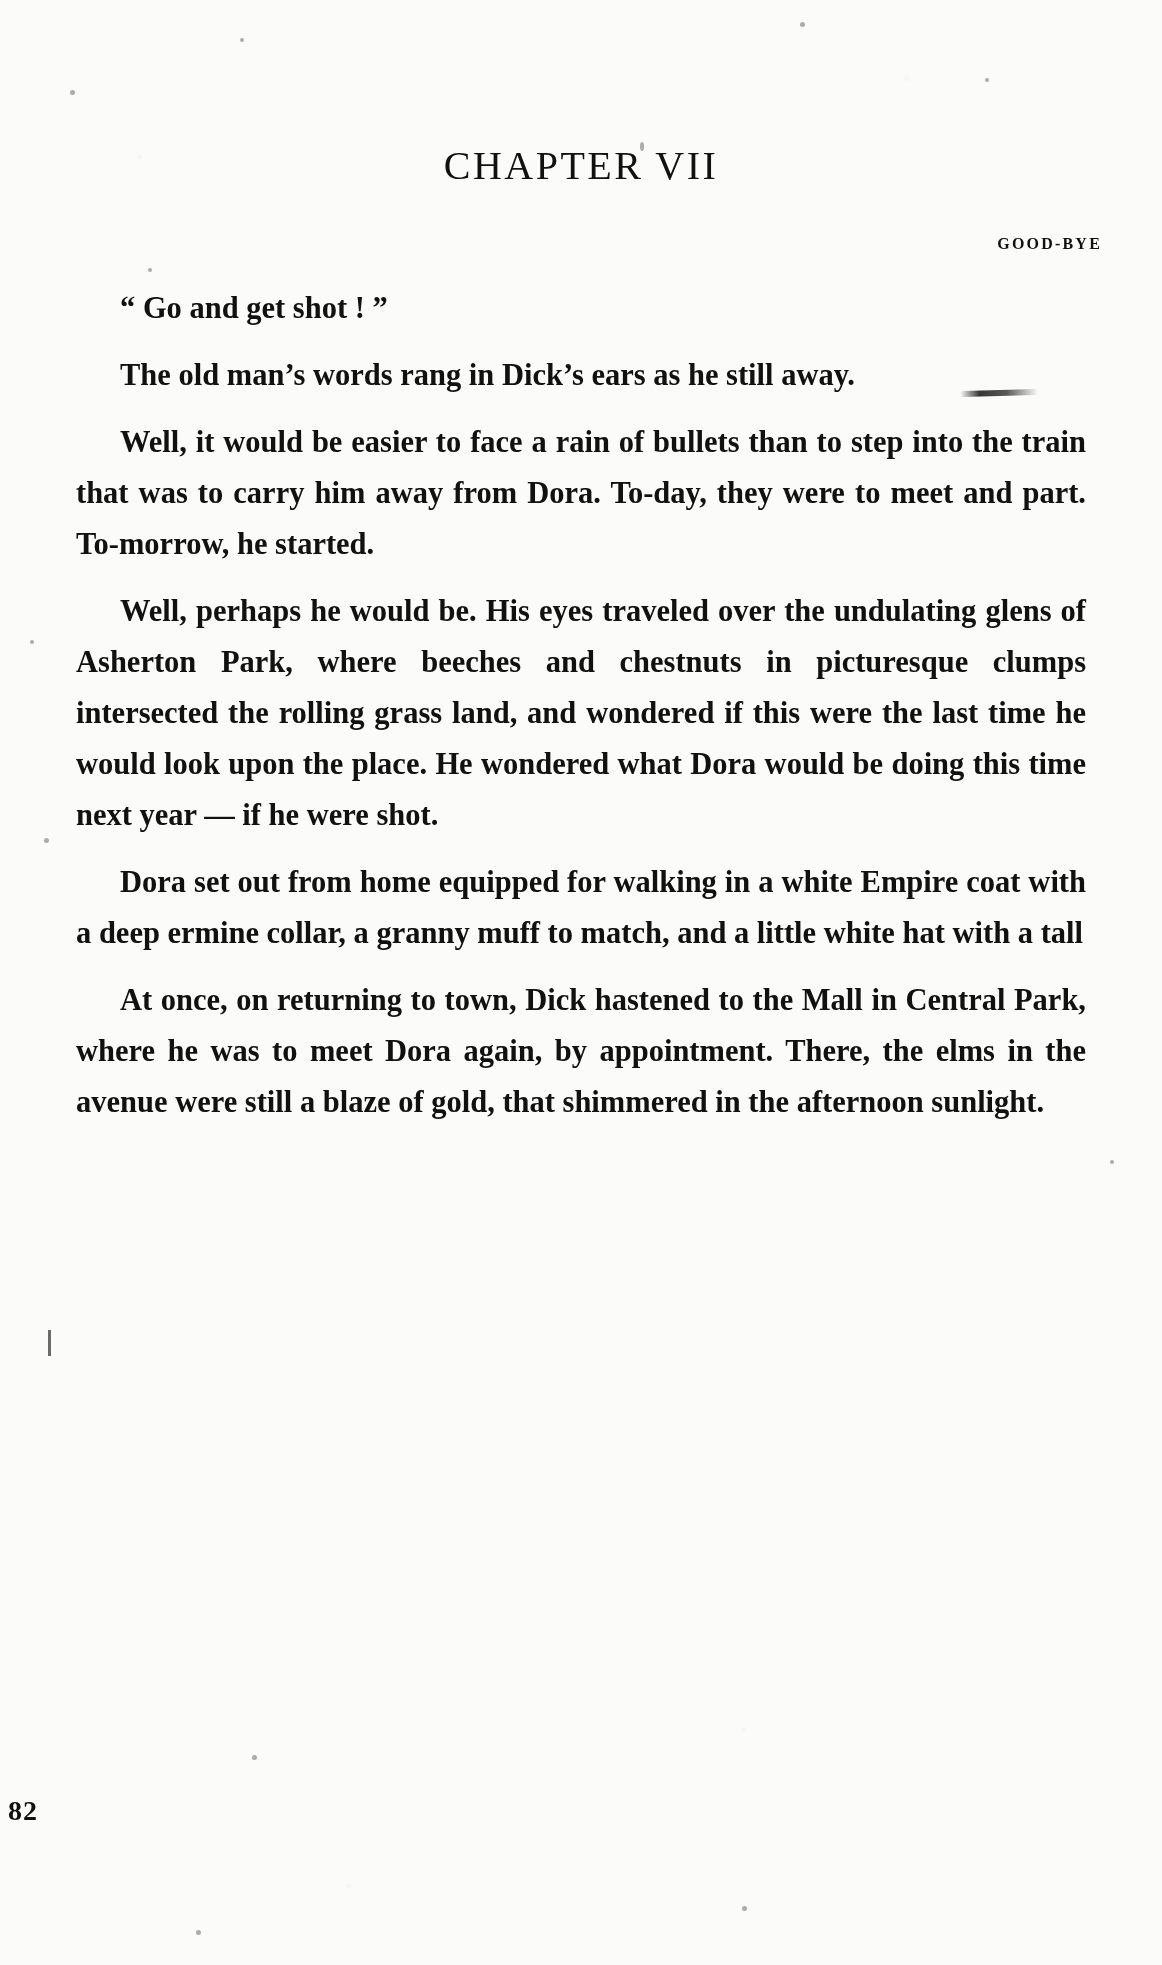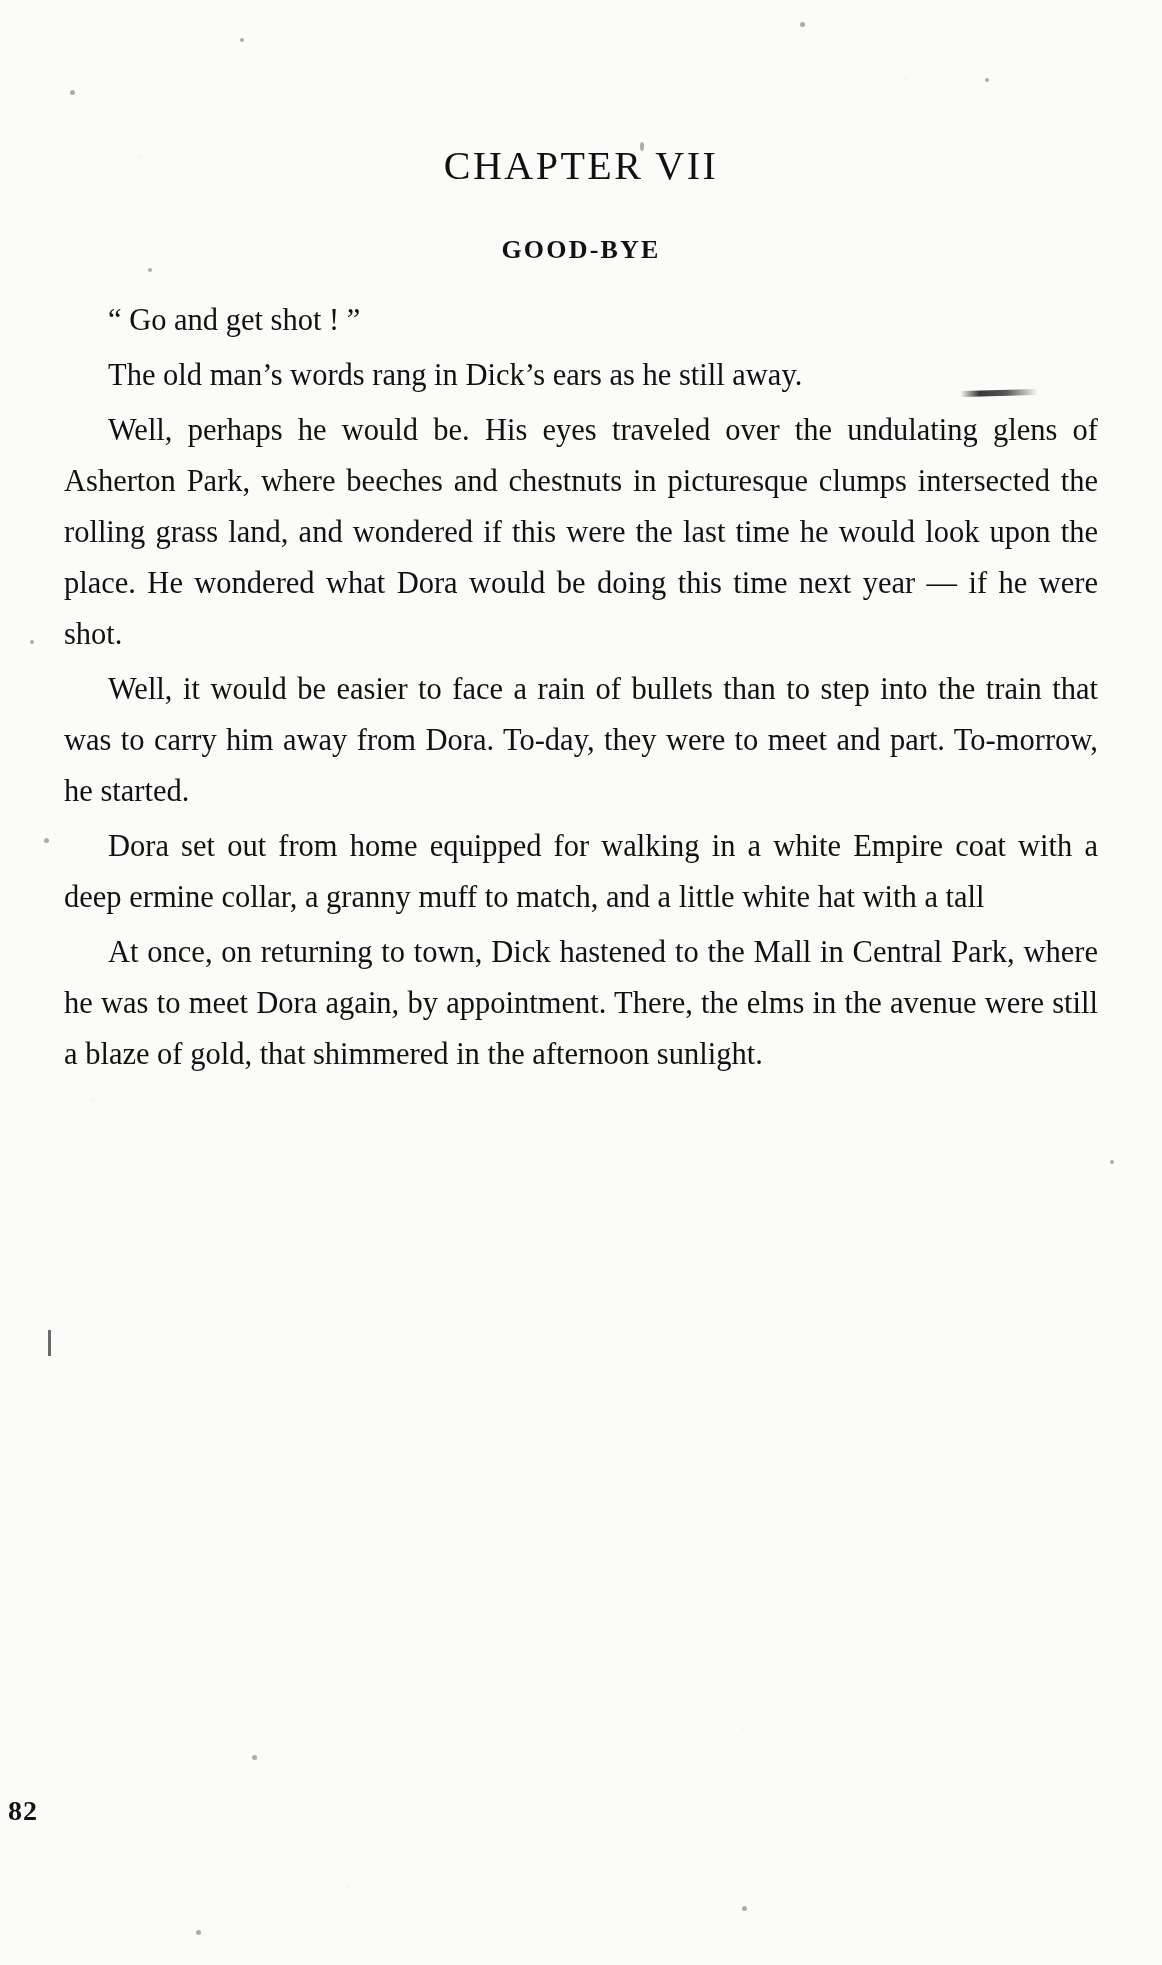--- a/index.html
+++ b/index.html
@@ -44,37 +44,38 @@
   }
   .chapter-title {
     text-align: center;
     font-size: 40px;
     letter-spacing: 2.5px;
     margin-top: 142px;
     font-weight: normal;
     font-family: "Liberation Serif", serif;
   }
   .chapter-subtitle {
-    text-align: center;
-    font-size: 26px;
+    text-align: right;
+    font-size: 16px;
     letter-spacing: 2.2px;
     margin-top: 46px;
     font-weight: bold;
     font-family: "Liberation Serif", serif;
   }
   .body-text {
     margin-top: 30px;
     font-size: 30.5px;
     line-height: 51px;
     text-align: justify;
     text-justify: inter-word;
   }
   .body-text p {
-    margin: 4px;
+    margin: 16px;
     text-indent: 44px;
+    font-weight: bold;
   }
   .page-number {
     position: absolute;
     left: 0;
     right: 0;
     top: 1795px;
     text-align: left;
     font-size: 28px;
     font-weight: bold;
     font-family: "Liberation Serif", serif;
@@ -131,21 +132,21 @@
   <div class="speck" style="left:1110px;top:1160px;width:4px; height:4px;"></div>
 
   <div class="content">
     <h1 class="chapter-title">CHAPTER VII</h1>
 
     <h2 class="chapter-subtitle">GOOD-BYE</h2>
 
     <div class="body-text">
       <p>“ Go and get shot ! ”</p>
       <p>The old man’s words rang in Dick’s ears as he still away.</p>
+      <p>Well, it would be easier to face a rain of bullets than to step into the train that was to carry him away from Dora.   To-day, they were to meet and part. To-morrow, he started.</p>
       <p>Well, perhaps he would be.   His eyes traveled over the undulating glens of Asherton Park, where beeches and chestnuts in picturesque clumps intersected the rolling grass land, and wondered if this were the last time he would look upon the place.   He wondered what Dora would be doing this time next year — if he were shot.</p>
-      <p>Well, it would be easier to face a rain of bullets than to step into the train that was to carry him away from Dora.   To-day, they were to meet and part. To-morrow, he started.</p>
       <p>Dora set out from home equipped for walking in a white Empire coat with a deep ermine collar, a granny muff to match, and a little white hat with a tall</p>
       <p>At once, on returning to town, Dick hastened to the Mall in Central Park, where he was to meet Dora again, by appointment.   There, the elms in the avenue were still a blaze of gold, that shimmered in the afternoon sunlight.</p>
     </div>
   </div>
 
   <div class="page-number">82</div>
 </div>
 
 </body></html>

